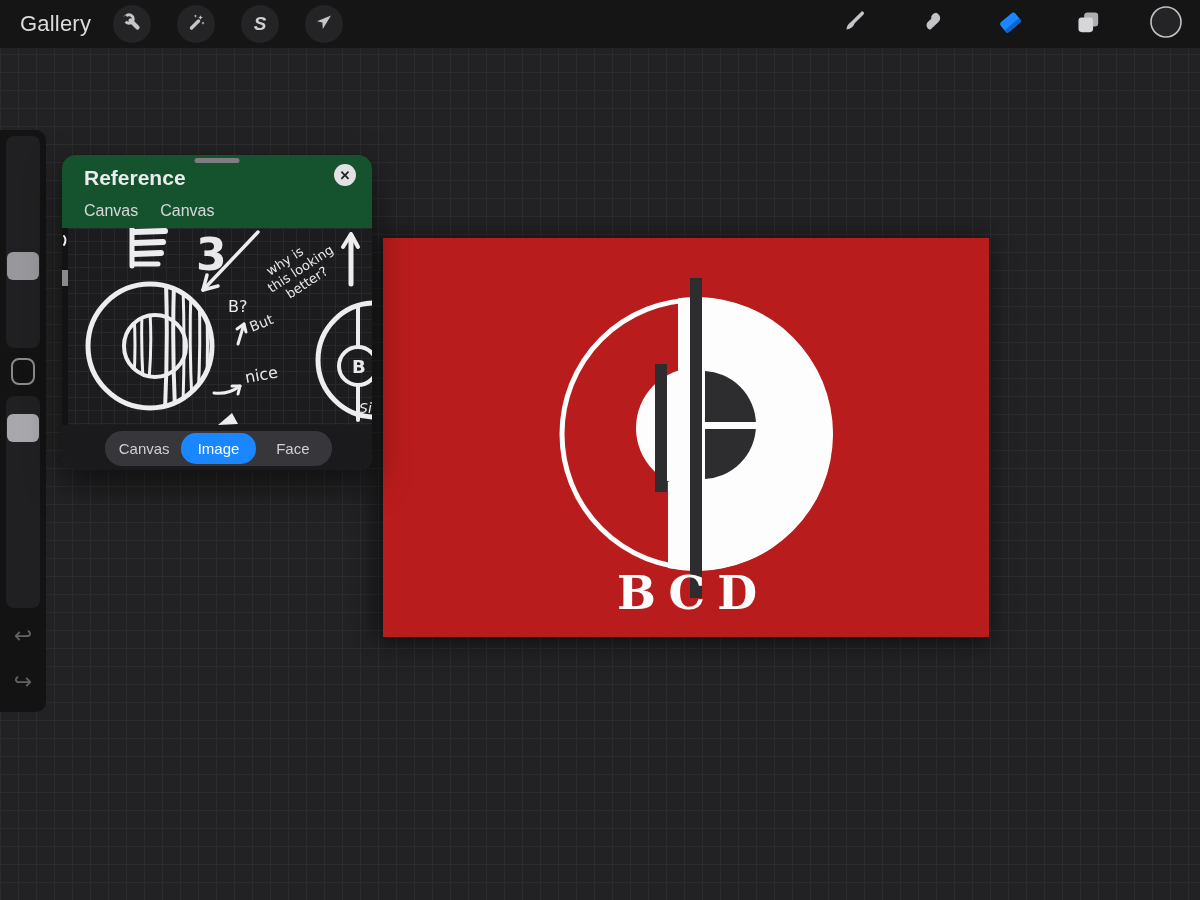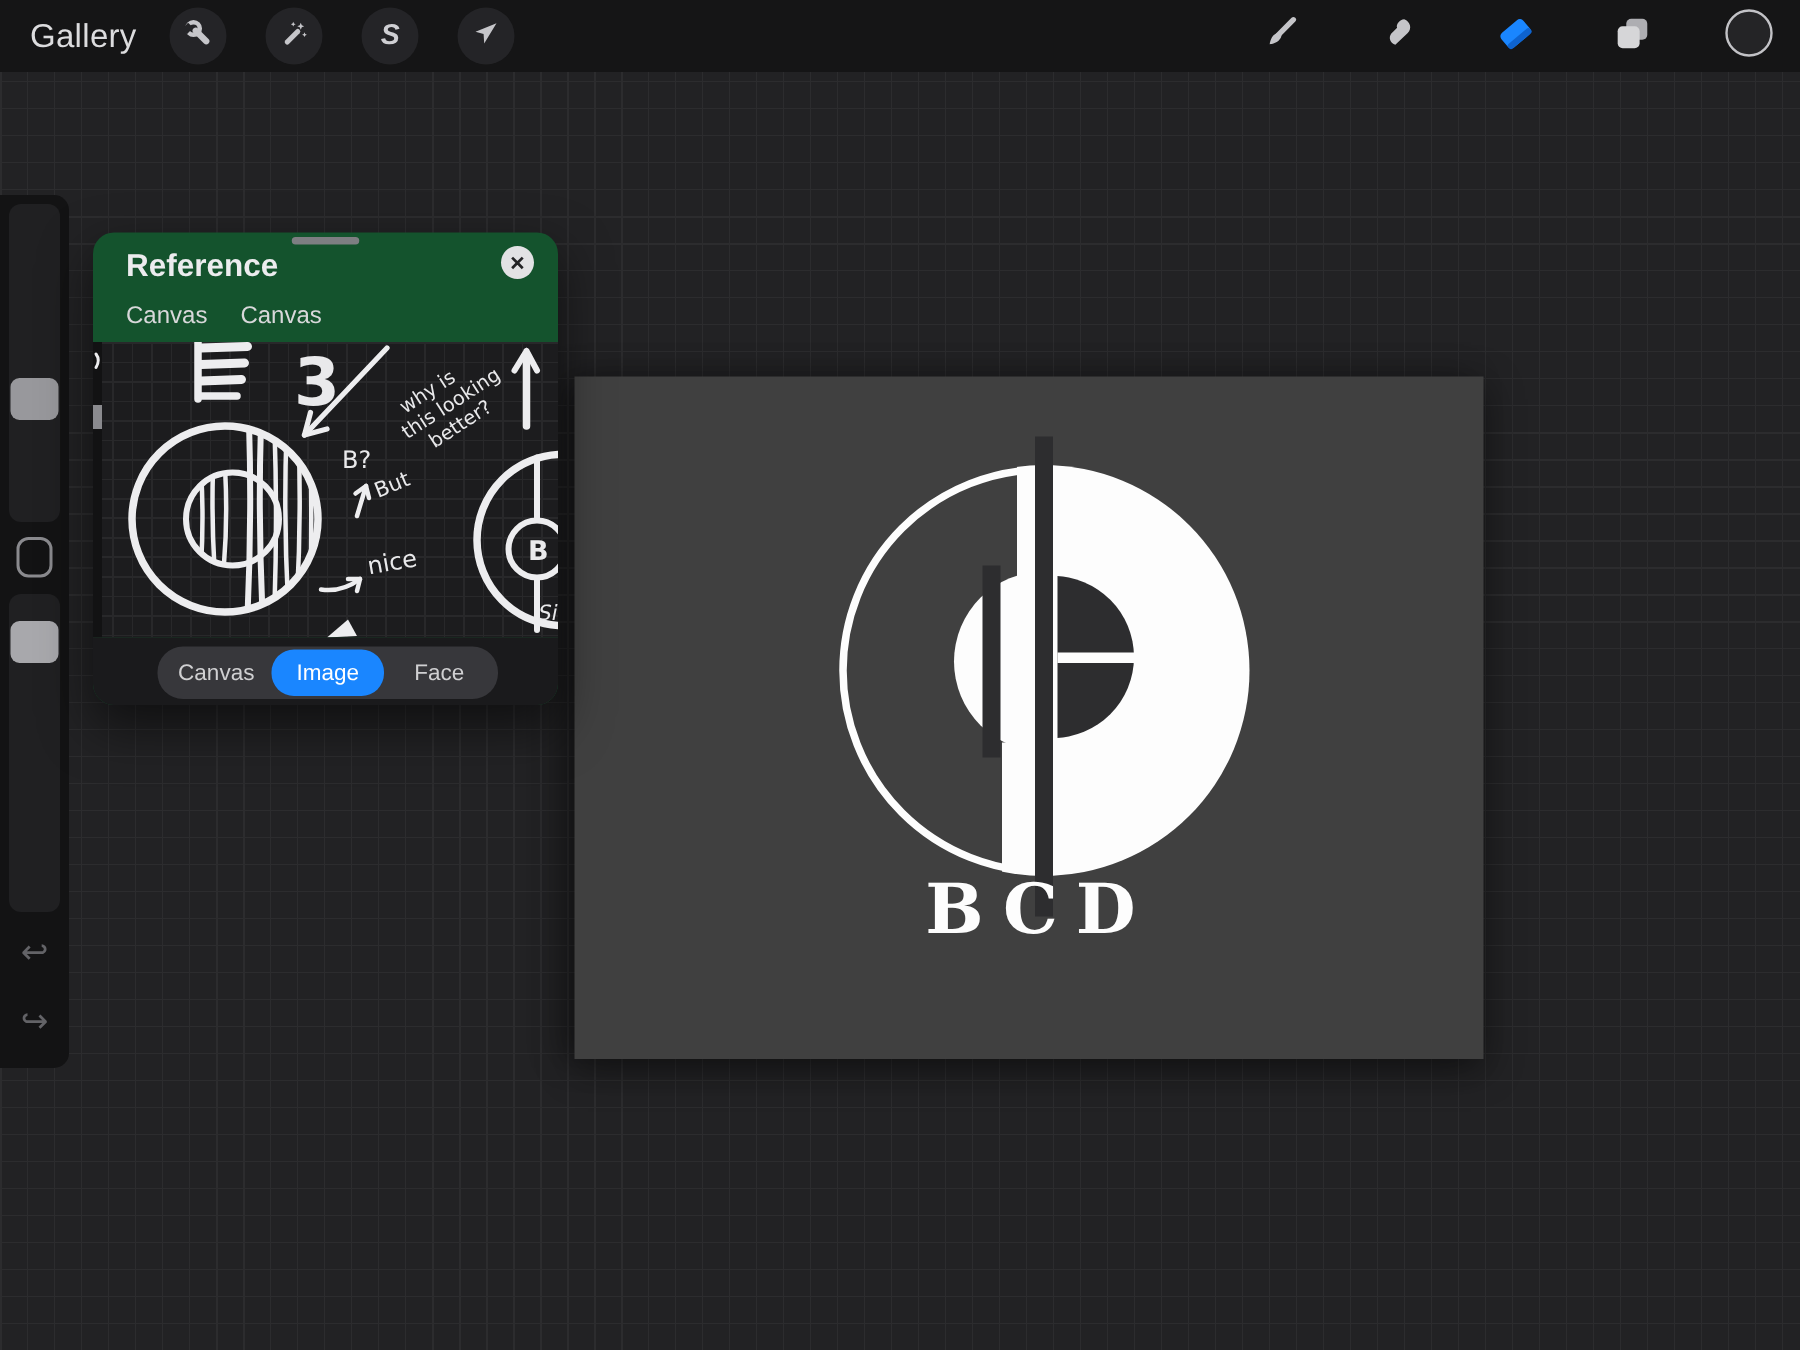--- a/index.html
+++ b/index.html
@@ -50,22 +50,22 @@
   }
   .undo-btn,.redo-btn {
     position:absolute; left:0; width:46px; height:34px; text-align:center;
     font-size:22px; line-height:32px; color:#636367; font-family:"DejaVu Sans",sans-serif;
   }
   .undo-btn { top:490px; }
   .redo-btn { top:536px; }
 
   
   .artboard {
-    position:absolute; left:383px; top:251px; width:606px; height:455px;
-    background:#404040; box-shadow:0 6px 24px rgba(0,0,0,.45), -10px 0 20px rgba(0,0,0,.25);
+    position:absolute; left:383px; top:238px; width:606px; height:399px;
+    background:#b91c1c; box-shadow:0 6px 24px rgba(0,0,0,.45), -10px 0 20px rgba(0,0,0,.25);
     z-index:10;
   }
 
   
   .ref-panel {
     position:absolute; left:62px; top:155px; width:310px; height:315px;
     background:#14532d; border-radius:14px; box-shadow:0 14px 34px rgba(0,0,0,.55);
     z-index:60; overflow:hidden;
   }
   .ref-handle {

